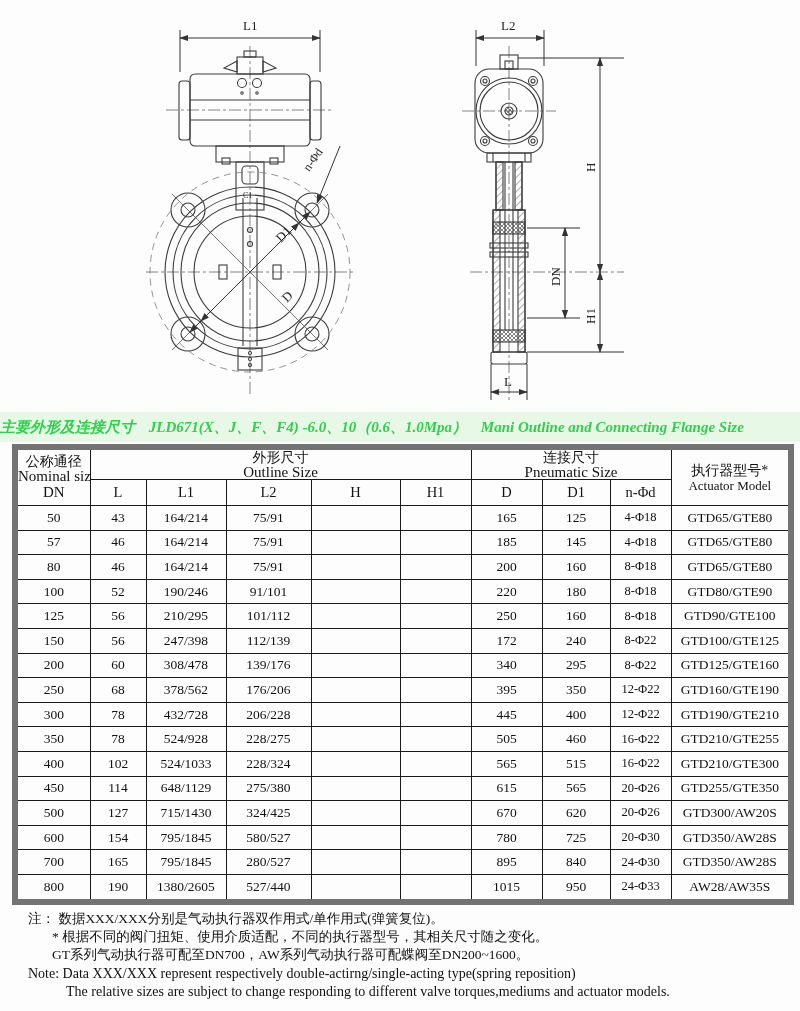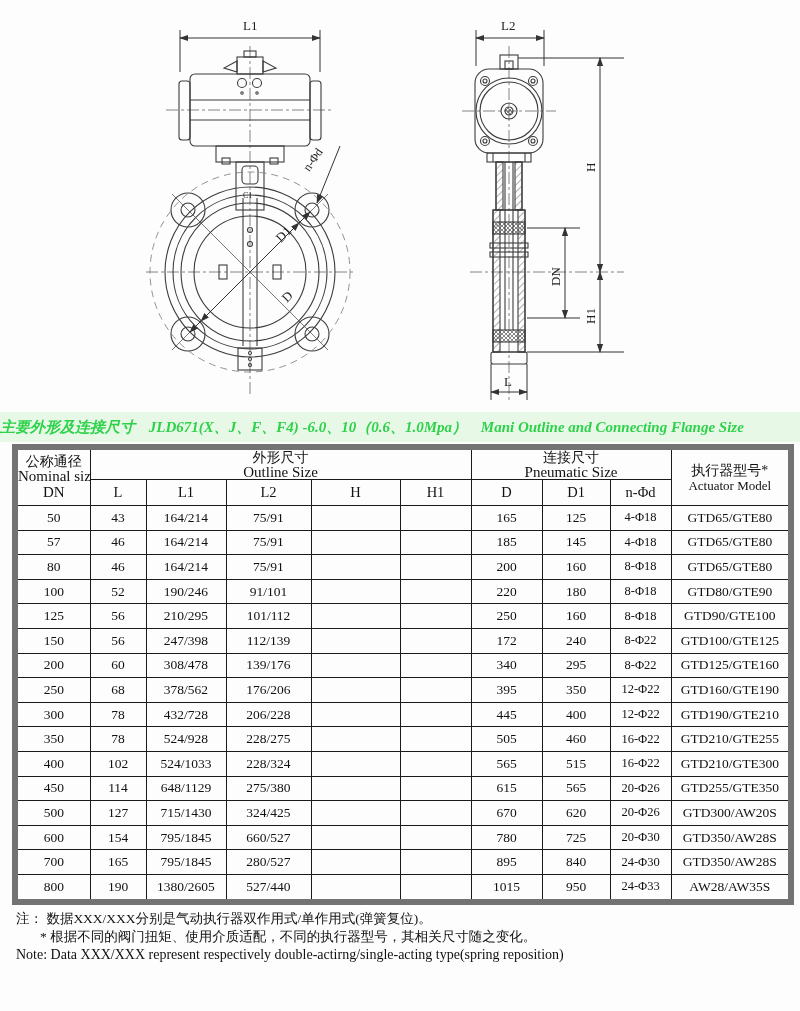--- a/index.html
+++ b/index.html
@@ -25,21 +25,21 @@
     border:1px solid #1a1a1a;text-align:center;vertical-align:middle;
     padding:0;overflow:hidden;white-space:nowrap;
   }
   table.dim thead th{font-weight:normal;}
   .hd-cn{font-size:14px;line-height:16px;}
   .hd-en{font-size:15px;line-height:13px;}
   .hd-dn{font-size:15px;line-height:18px;}
   #sub-header th{font-size:14.5px;height:25px;}
   table.dim tbody td{font-size:13.5px;height:23.6px;}
   table.dim tbody td:nth-child(9){font-size:12.5px;}
-  .notes{padding:5px 8px 0 16px;}
+  .notes{padding:5px 8px 0 28px;}
   .notes div{line-height:18.4px;font-size:13.5px;white-space:nowrap;}
   .notes .en{font-size:14px;}
   .ind1{padding-left:24px;}
   .ind2{padding-left:38px;}
 </style>
 </head>
 <body>
 
 <div class="drawings">
 <svg width="800" height="412" viewBox="0 0 800 412">
@@ -422,21 +422,21 @@
         <td></td>
         <td>670</td>
         <td>620</td>
         <td>20-Φ26</td>
         <td>GTD300/AW20S</td>
       </tr>
       <tr>
         <td>600</td>
         <td>154</td>
         <td>795/1845</td>
-        <td>660/527</td>
+        <td>580/527</td>
         <td></td>
         <td></td>
         <td>780</td>
         <td>725</td>
         <td>20-Φ30</td>
         <td>GTD350/AW28S</td>
       </tr>
       <tr>
         <td>700</td>
         <td>165</td>
@@ -460,14 +460,16 @@
         <td>950</td>
         <td>24-Φ33</td>
         <td>AW28/AW35S</td>
       </tr>
     </tbody>
 </table>
 
 <div class="notes">
   <div>注： 数据XXX/XXX分别是气动执行器双作用式/单作用式(弹簧复位)。</div>
   <div class="ind1">* 根据不同的阀门扭矩、使用介质适配，不同的执行器型号，其相关尺寸随之变化。</div>
+  <div class="ind1">GT系列气动执行器可配至DN700，AW系列气动执行器可配蝶阀至DN200~1600。</div>
   <div class="en">Note: Data XXX/XXX represent respectively double-actirng/single-acting type(spring reposition)</div>
+  <div class="en ind2">The relative sizes are subject to change responding to different valve torques,mediums and actuator models.</div>
 </div>
 
 </body></html>

